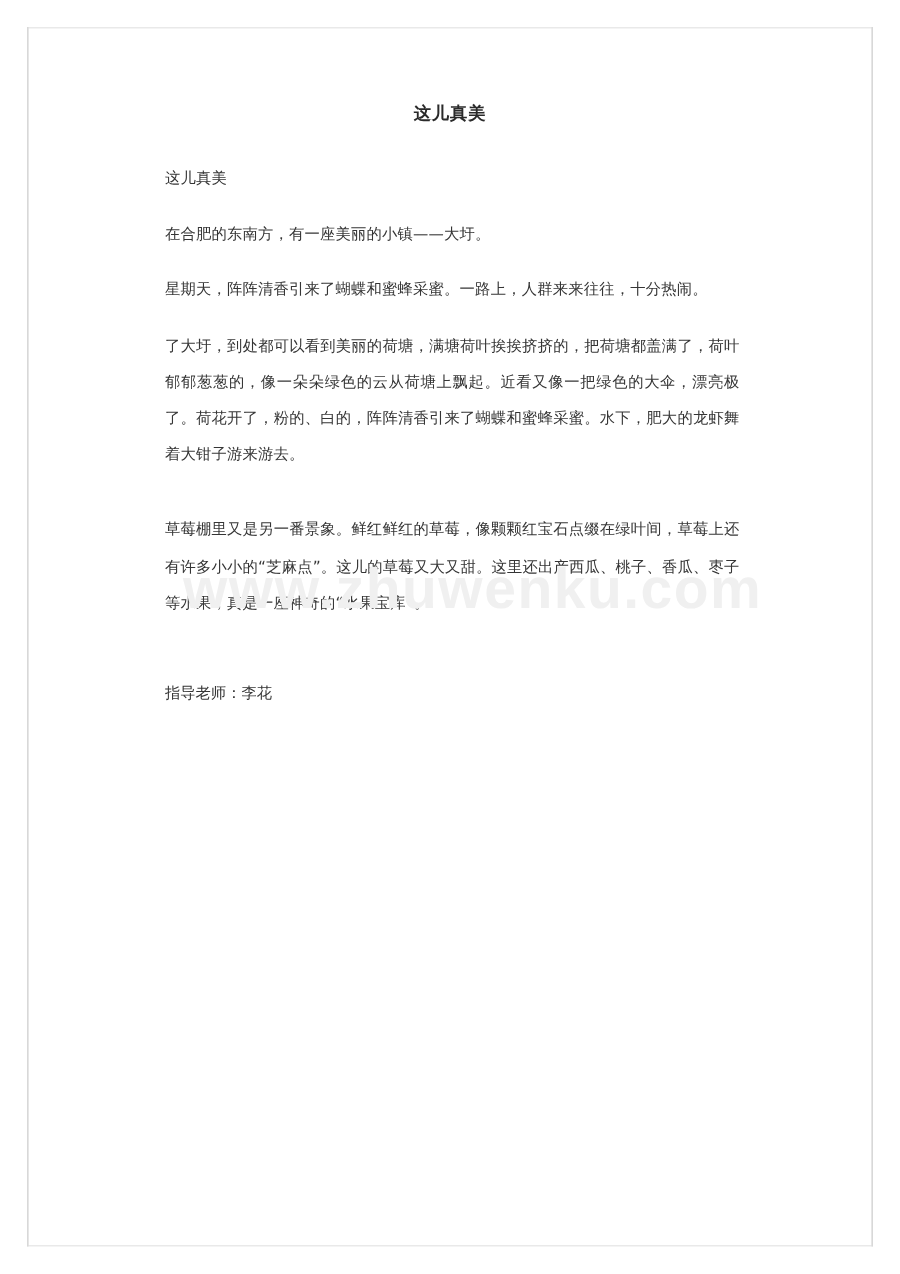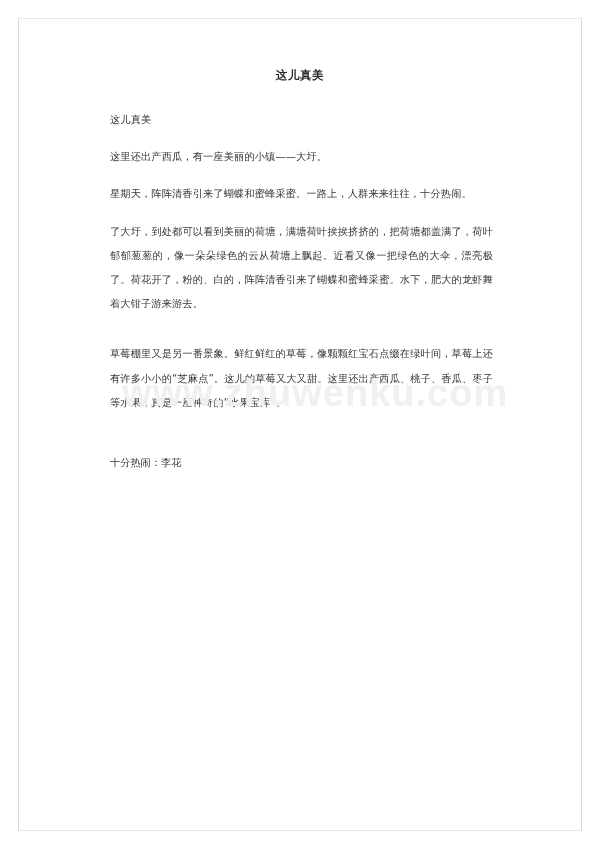--- a/index.html
+++ b/index.html
@@ -115,33 +115,33 @@
 
   <div class="content">
 
     <div class="doc-title">这儿真美</div>
 
     <div class="body-block">
 
       <p class="para">这儿真美</p>
       <div class="gap-md"></div>
 
-      <p class="para">这里还出产西瓜，有一座美丽的小镇——大圩。</p>
+      <p class="para">在合肥的东南方，有一座美丽的小镇——大圩。</p>
       <div class="gap-md"></div>
 
       <p class="para">星期天，阵阵清香引来了蝴蝶和蜜蜂采蜜。一路上，人群来来往往，十分热闹。</p>
       <div class="gap-md"></div>
 
       <p class="para">了大圩，到处都可以看到美丽的荷塘，满塘荷叶挨挨挤挤的，把荷塘都盖满了，荷叶郁郁葱葱的，像一朵朵绿色的云从荷塘上飘起。近看又像一把绿色的大伞，漂亮极了。荷花开了，粉的、白的，阵阵清香引来了蝴蝶和蜜蜂采蜜。水下，肥大的龙虾舞着大钳子游来游去。</p>
       <div class="gap-md"></div>
 
       <div class="gap-md"></div>
 
       <p class="para">草莓棚里又是另一番景象。鲜红鲜红的草莓，像颗颗红宝石点缀在绿叶间，草莓上还有许多小小的“芝麻点”。这儿的草莓又大又甜。这里还出产西瓜、桃子、香瓜、枣子等水果，真是一座神奇的“水果宝库”。</p>
       <div class="gap-md"></div>
 
       <div class="gap-md"></div>
 
-      <p class="teacher-line">十分热闹：李花</p>
+      <p class="teacher-line">指导老师：李花</p>
 
     </div>
   </div>
 </div>
 
 </body></html>

